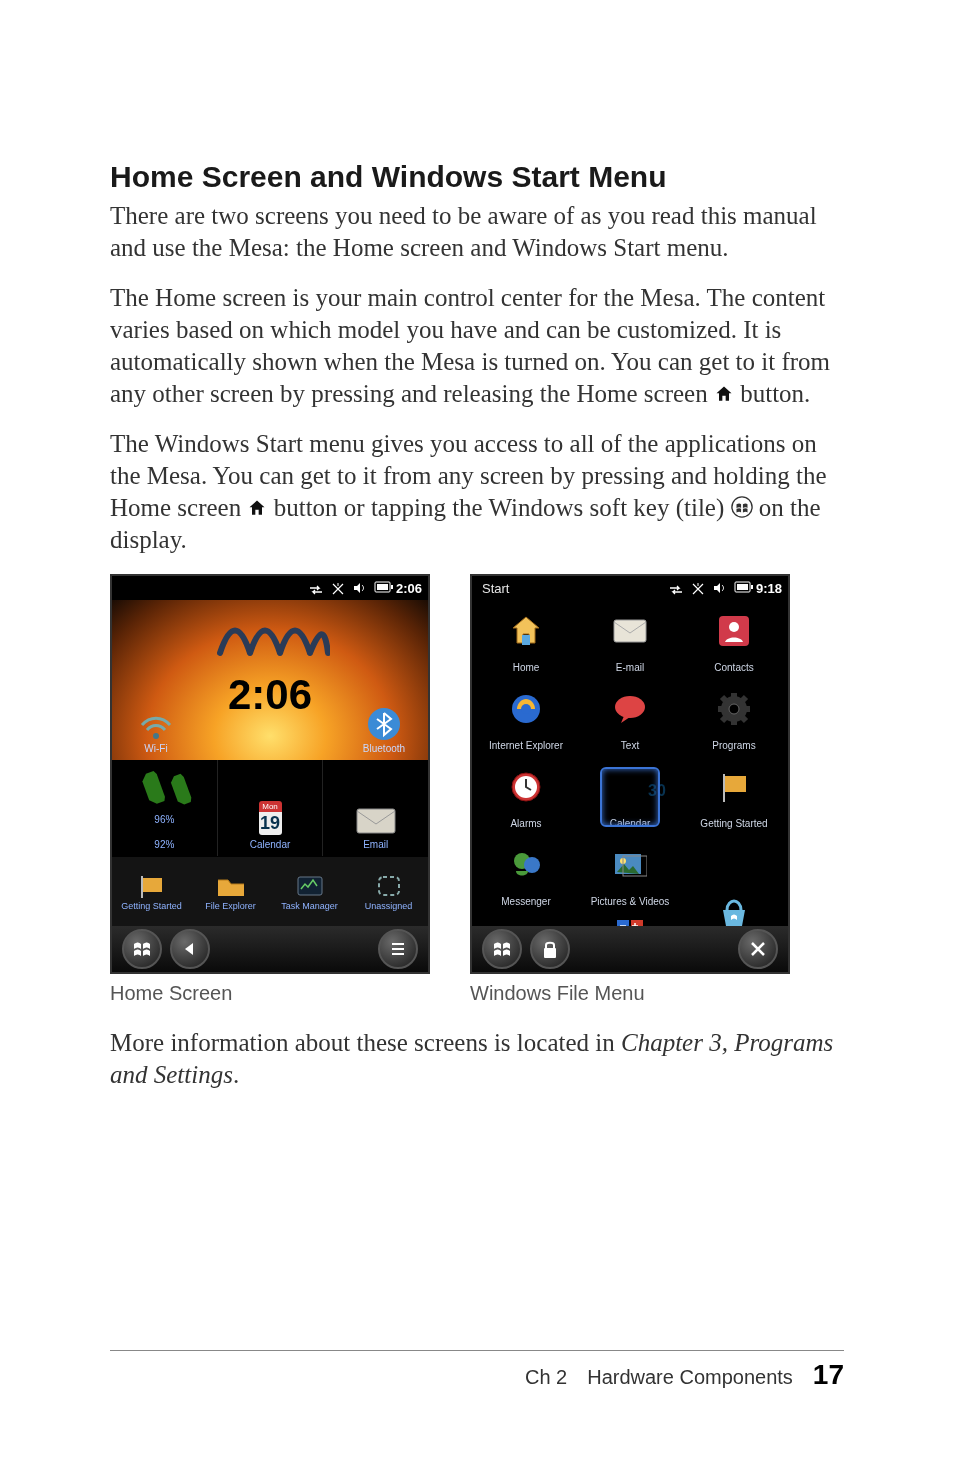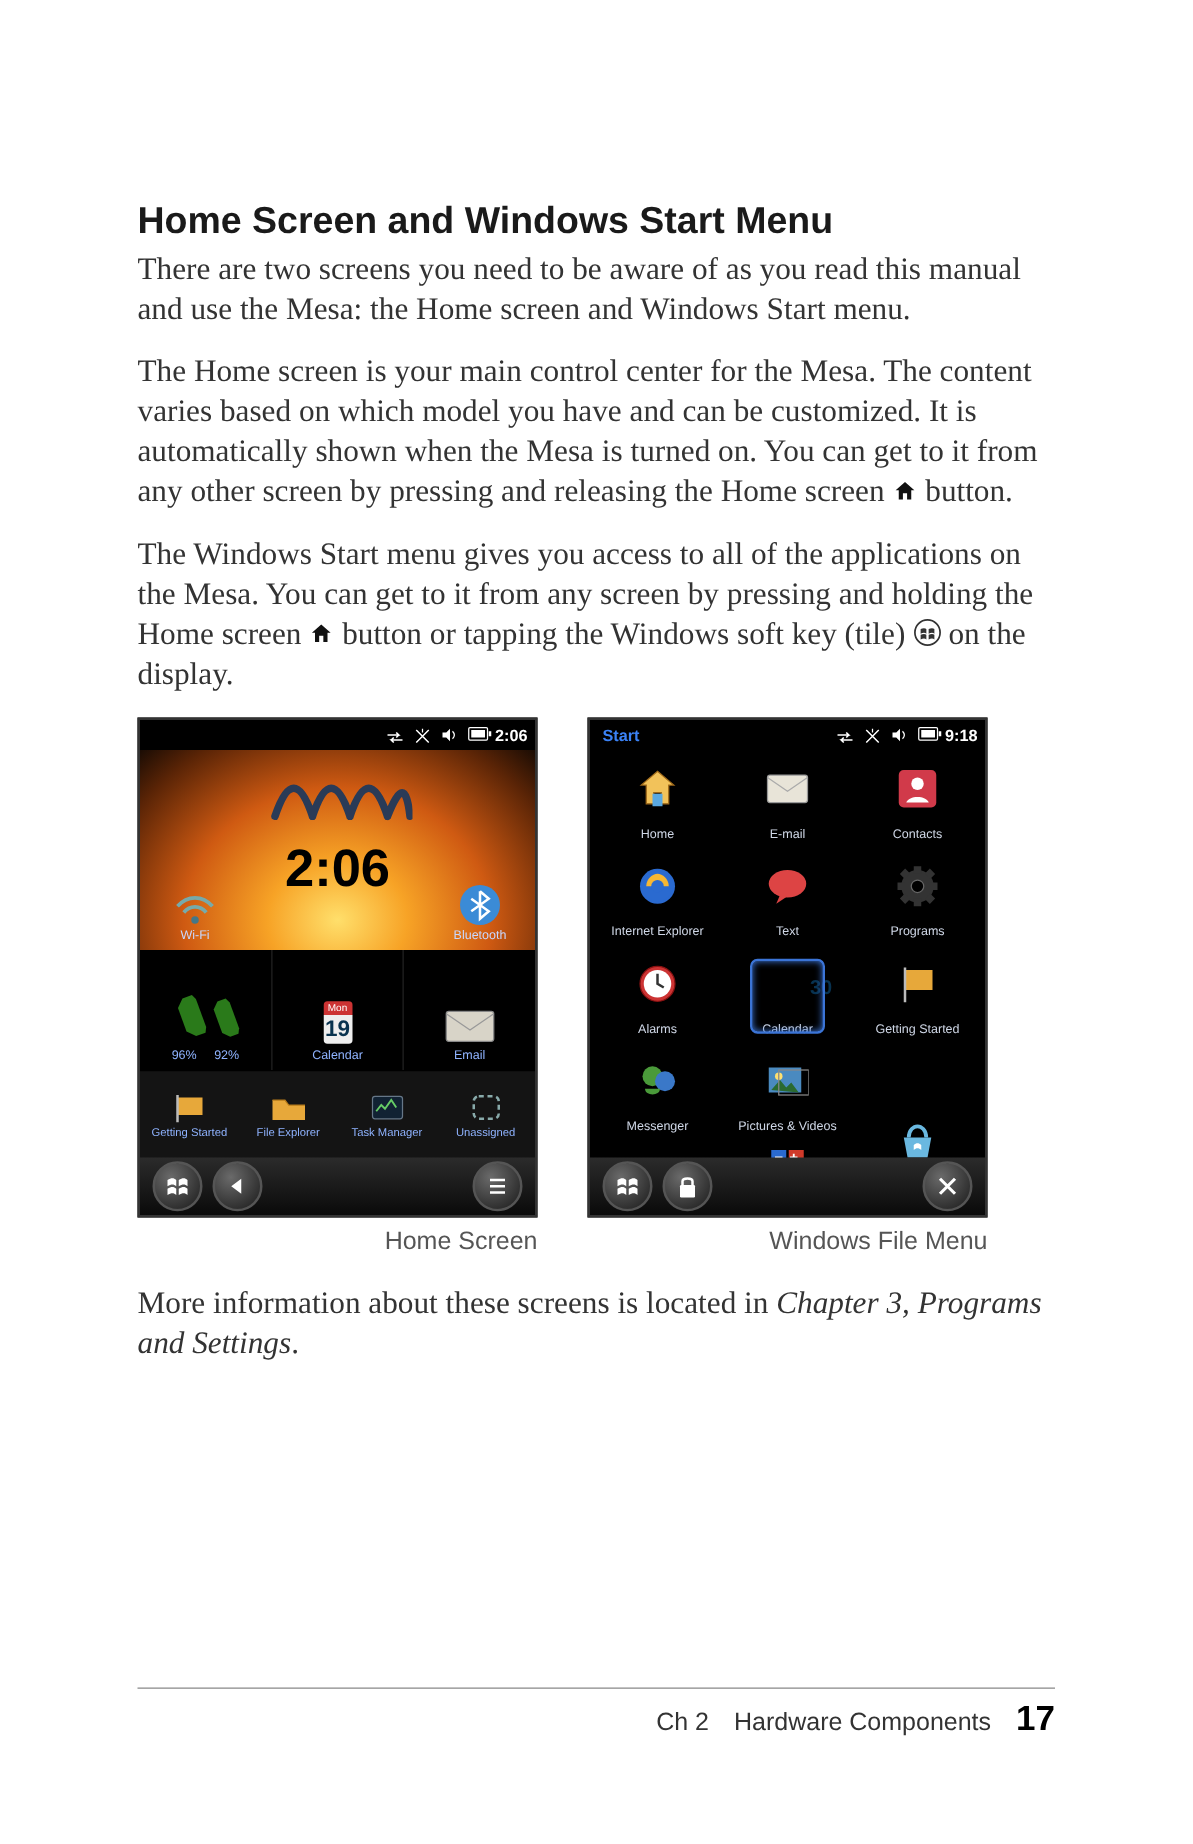--- a/index.html
+++ b/index.html
@@ -30,21 +30,21 @@
   .inline-icon {
     display: inline-block;
     vertical-align: -2px;
   }
   .figures {
     display: flex;
     gap: 40px;
     margin-top: 8px;
     margin-bottom: 22px;
   }
-  .fig { display: flex; flex-direction: column; align-items: flex-end; }
+  .fig { display: flex; flex-direction: column; align-items: flex-start; }
   .device {
     width: 320px;
     height: 400px;
     background: #000;
     border: 2px solid #333;
     position: relative;
     overflow: hidden;
     font-family: Tahoma, Arial, sans-serif;
   }
   .caption {
@@ -60,21 +60,21 @@
     background: #000;
     display: flex;
     align-items: center;
     justify-content: flex-end;
     gap: 6px;
     padding: 0 6px;
     color: #fff;
     font-size: 13px;
     font-weight: bold;
   }
-  .statusbar .left { margin-right: auto; color:#3b82f6; font-size:13px; font-weight:bold; padding-left:4px;}
+  .statusbar .left { margin-right: auto; color:#e5e5e5; font-size:13px; font-weight:normal; padding-left:4px;}
   .stat-ico { width:16px; height:14px; display:inline-block; }
 
   
   .home-top {
     height: 160px;
     background: radial-gradient(ellipse at 50% 85%, #ffdf6b 0%, #f7a326 25%, #cf5a12 55%, #5a2406 85%, #1a0c04 100%);
     display:flex; align-items:center; justify-content:center;
     position: relative;
   }
   .wifi-col, .bt-col {
@@ -235,21 +235,21 @@
               </svg>
             <span>Bluetooth</span>
           </div>
         </div>
         <div class="home-mid">
           <div class="cell">
             <svg width="60" height="40">
                 <path d="M12 8l6-6h8l2 4v24l-2 4h-8l-6-6z" fill="#2a7a1a" transform="rotate(-20 20 20)"></path>
                 <path d="M40 10l5-5h7l2 4v22l-2 4h-7l-5-5z" fill="#2a7a1a" transform="rotate(-20 46 20)"></path>
               </svg>
-            <div style="display:flex; gap:14px;">
+            <div style="display:flex; gap:14px;flex-direction:column;">
               <span>96%</span>
               <span>92%</span>
             </div>
           </div>
           <div class="sep"></div>
           <div class="cell">
             <div style="width:23px;">
               <div style="background:#c33;color:#fff;font-size:8px;text-align:center;border-radius:3px 3px 0 0;padding:1px 0;">Mon</div>
               <div style="background:#eee;color:#08324e;font-size:18px;font-weight:bold;text-align:center;border-radius:0 0 3px 3px;padding:1px 0;">19</div>
             </div>

